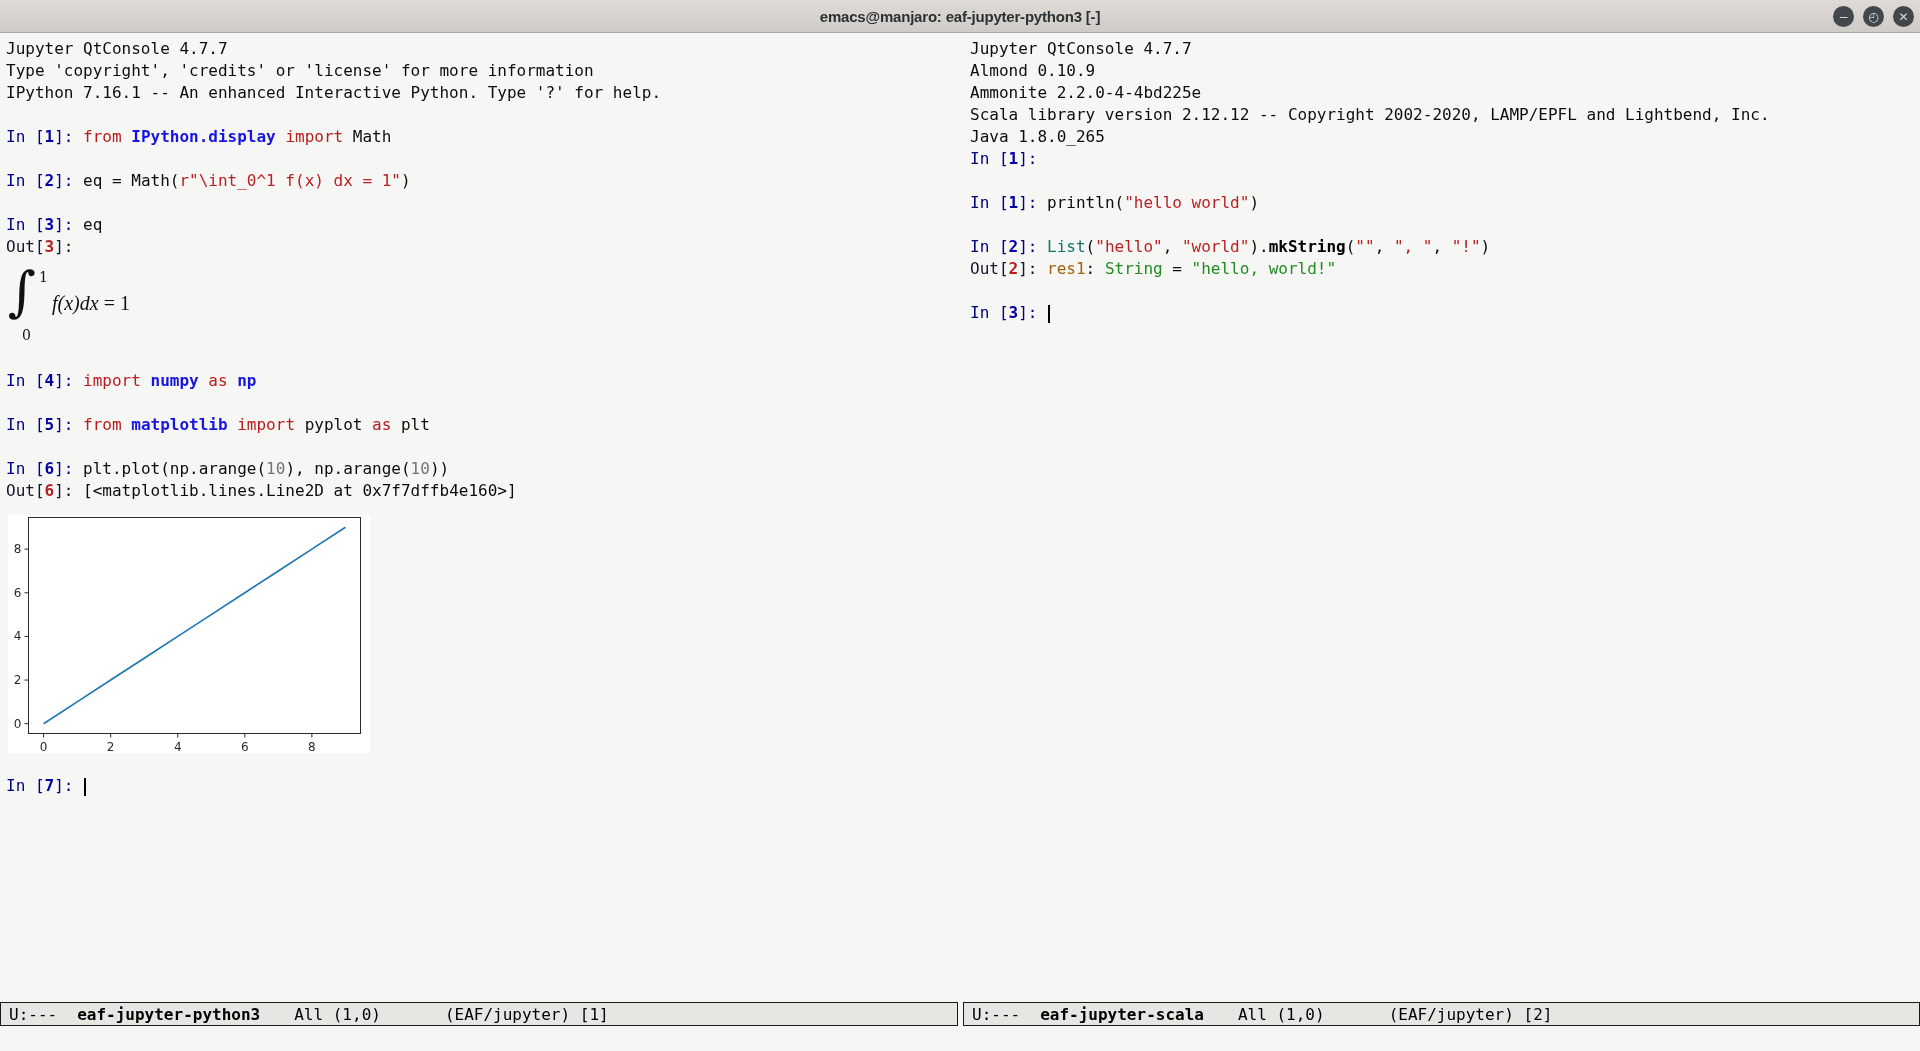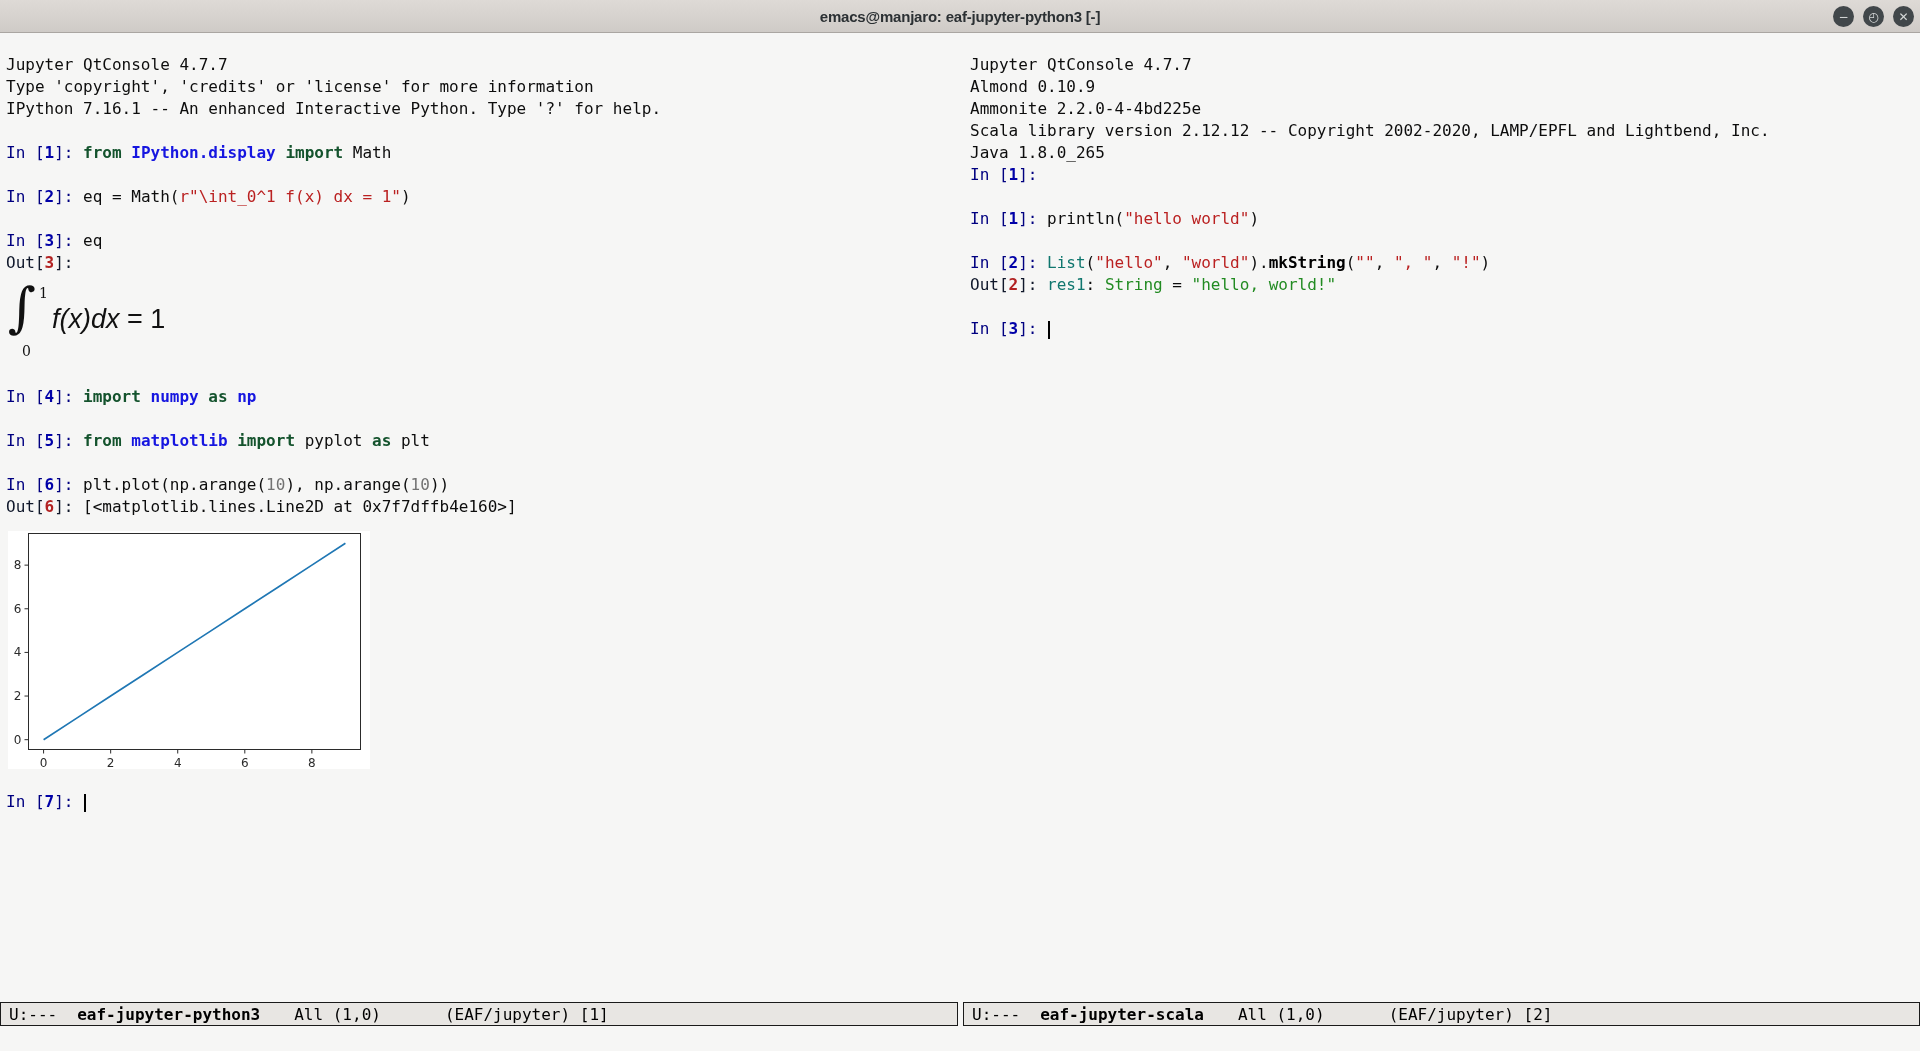--- a/index.html
+++ b/index.html
@@ -27,47 +27,47 @@
   .win-btn span { color:#d7dada; font-size:12px; line-height:1; font-family:"DejaVu Sans", sans-serif; }
 
   
   .main { height:993px; flex:0 0 993px; display:flex; }
   .window { display:flex; flex-direction:column; }
   .window.left { width:958px; flex:0 0 958px; }
   .divider { width:5px; flex:0 0 5px; background:#f6f6f5; }
   .window.right { flex:1 1 auto; }
 
   .console { height:978px; overflow:hidden; padding-top:5px; background:#f6f6f5;
-             font-size:16px; line-height:22px; color:#0d0d0d;margin-top:16px; }
+             font-size:16px; line-height:22px; color:#0d0d0d; }
   .console.left-c { padding-left:6px; }
   .console.right-c { padding-left:7px; }
   .line { height:22px; white-space:pre; }
 
   
   .t-p   { color:#0d0d0d; }
   .t-in  { color:#000080; }
   .t-inb { color:#0000a8; font-weight:bold; }
   .t-out { color:#0f172a; }
   .t-outb{ color:#b22222; font-weight:bold; }
-  .t-kw  { color:#14532d; font-weight:bold; }
+  .t-kw  { color:#b91c1c; font-weight:normal; }
   .t-nsb { color:#1616e0; font-weight:bold; }
   .t-nb  { color:#0f766e; }
   .t-str { color:#ba2121; }
   .t-num { color:#737373; }
-  .t-cy  { color:#0f766e; }
+  .t-cy  { color:#a16207; }
   .t-gr  { color:#228b22; }
   .t-bold{ color:#000000; font-weight:bold; }
   .cursor { display:inline-block; width:2px; height:18px; background:#000; vertical-align:middle; margin-left:1px; }
 
   
   .latex-block { height:112px; position:relative; }
   .eq-int { position:absolute; left:2px; top:4px; font-family:"DejaVu Serif", serif; font-size:54px; line-height:1.1; color:#111; }
   .eq-sup { position:absolute; left:33px; top:8px;  font-family:"DejaVu Serif", serif; font-size:14px; color:#111; }
   .eq-sub { position:absolute; left:16px; top:66px; font-family:"DejaVu Serif", serif; font-size:14px; color:#111; }
-  .eq-body { position:absolute; left:46px; top:34px; font-family:Liberation Sans, sans-serif; font-size:27px; color:#111; }
+  .eq-body { position:absolute; left:46px; top:34px; font-family:Liberation Serif, serif; font-size:20px; color:#111; }
   .eq-italic { font-style:italic; }
 
   
   .plot-block { height:251px; padding-top:13px; }
   .plot-block svg { display:block; margin-left:2px; background:#ffffff; }
 
   
   .mode-line {
     height:24px; flex:0 0 24px; background:#e8e6e3;
     border:1px solid #1a1a1a;

